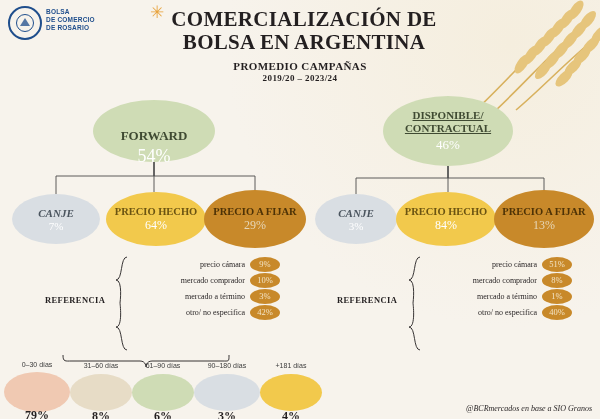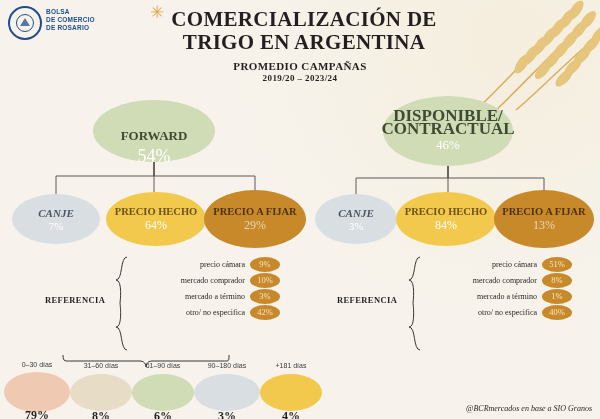--- a/index.html
+++ b/index.html
@@ -35,21 +35,21 @@
   .sparkle{position:absolute;left:150px;top:4px;color:#e8a33d;font-size:17px;line-height:17px;}
   
   .node{position:absolute;border-radius:50%/50%;display:flex;flex-direction:column;
     align-items:center;justify-content:center;text-align:center;}
   .node .lbl{font-weight:bold;font-family:"Liberation Serif",serif;}
   .node .val{font-family:"Liberation Serif",serif;}
   .n-forward{left:93px;top:100px;width:122px;height:62px;background:#cfdcb5;color:#3f4a32;}
   .n-forward .lbl{font-size:13px;margin-top:32px;}
   .n-forward .val{font-size:18px;color:#ffffff;margin-top:2px;}
   .n-disp{left:383px;top:96px;width:130px;height:70px;background:#cfdcb5;color:#3f4a32;}
-  .n-disp .lbl{font-size:17px;line-height:13px;}
+  .n-disp .lbl{font-size:11px;line-height:13px;text-decoration:underline;}
   .n-disp .val{font-size:13px;color:#ffffff;margin-top:2px;}
   .n-canje1{left:12px;top:194px;width:88px;height:50px;background:#d9dee3;color:#4a545e;}
   .n-canje2{left:315px;top:194px;width:82px;height:50px;background:#d9dee3;color:#4a545e;}
   .n-canje1 .lbl,.n-canje2 .lbl{font-size:11px;font-style:italic;}
   .n-canje1 .val,.n-canje2 .val{font-size:11px;color:#ffffff;margin-top:1px;}
   .n-precho1{left:106px;top:192px;width:100px;height:54px;background:#f2c94c;color:#6b5412;}
   .n-precho2{left:396px;top:192px;width:100px;height:54px;background:#f2c94c;color:#6b5412;}
   .n-precho1 .lbl,.n-precho2 .lbl{font-size:10.5px;text-align:right;}
   .n-precho1 .val,.n-precho2 .val{font-size:12px;color:#ffffff;margin-top:1px;}
   .n-prefij1{left:204px;top:190px;width:102px;height:58px;background:#c8892a;color:#4d3206;}
@@ -132,21 +132,21 @@
       <path d="M448 166 L448 178 L356 178 L356 194"></path>
       <path d="M448 166 L448 192"></path>
       <path d="M448 166 L448 178 L544 178 L544 190"></path>
     </g>
   </svg>
 
   <div class="sparkle">✳</div>
   <div class="title">
     <h1>
       <span>COMERCIALIZACIÓN DE</span><br>
-      <span>TRIGO EN ARGENTINA</span>
+      <span>BOLSA EN ARGENTINA</span>
     </h1>
     <div class="subtitle">PROMEDIO CAMPAÑAS</div>
     <div class="subtitle2">2019/20 – 2023/24</div>
   </div>
 
   <div class="node n-forward">
     <div class="lbl">FORWARD</div>
     <div class="val">54%</div>
   </div>
   <div class="node n-canje1">

